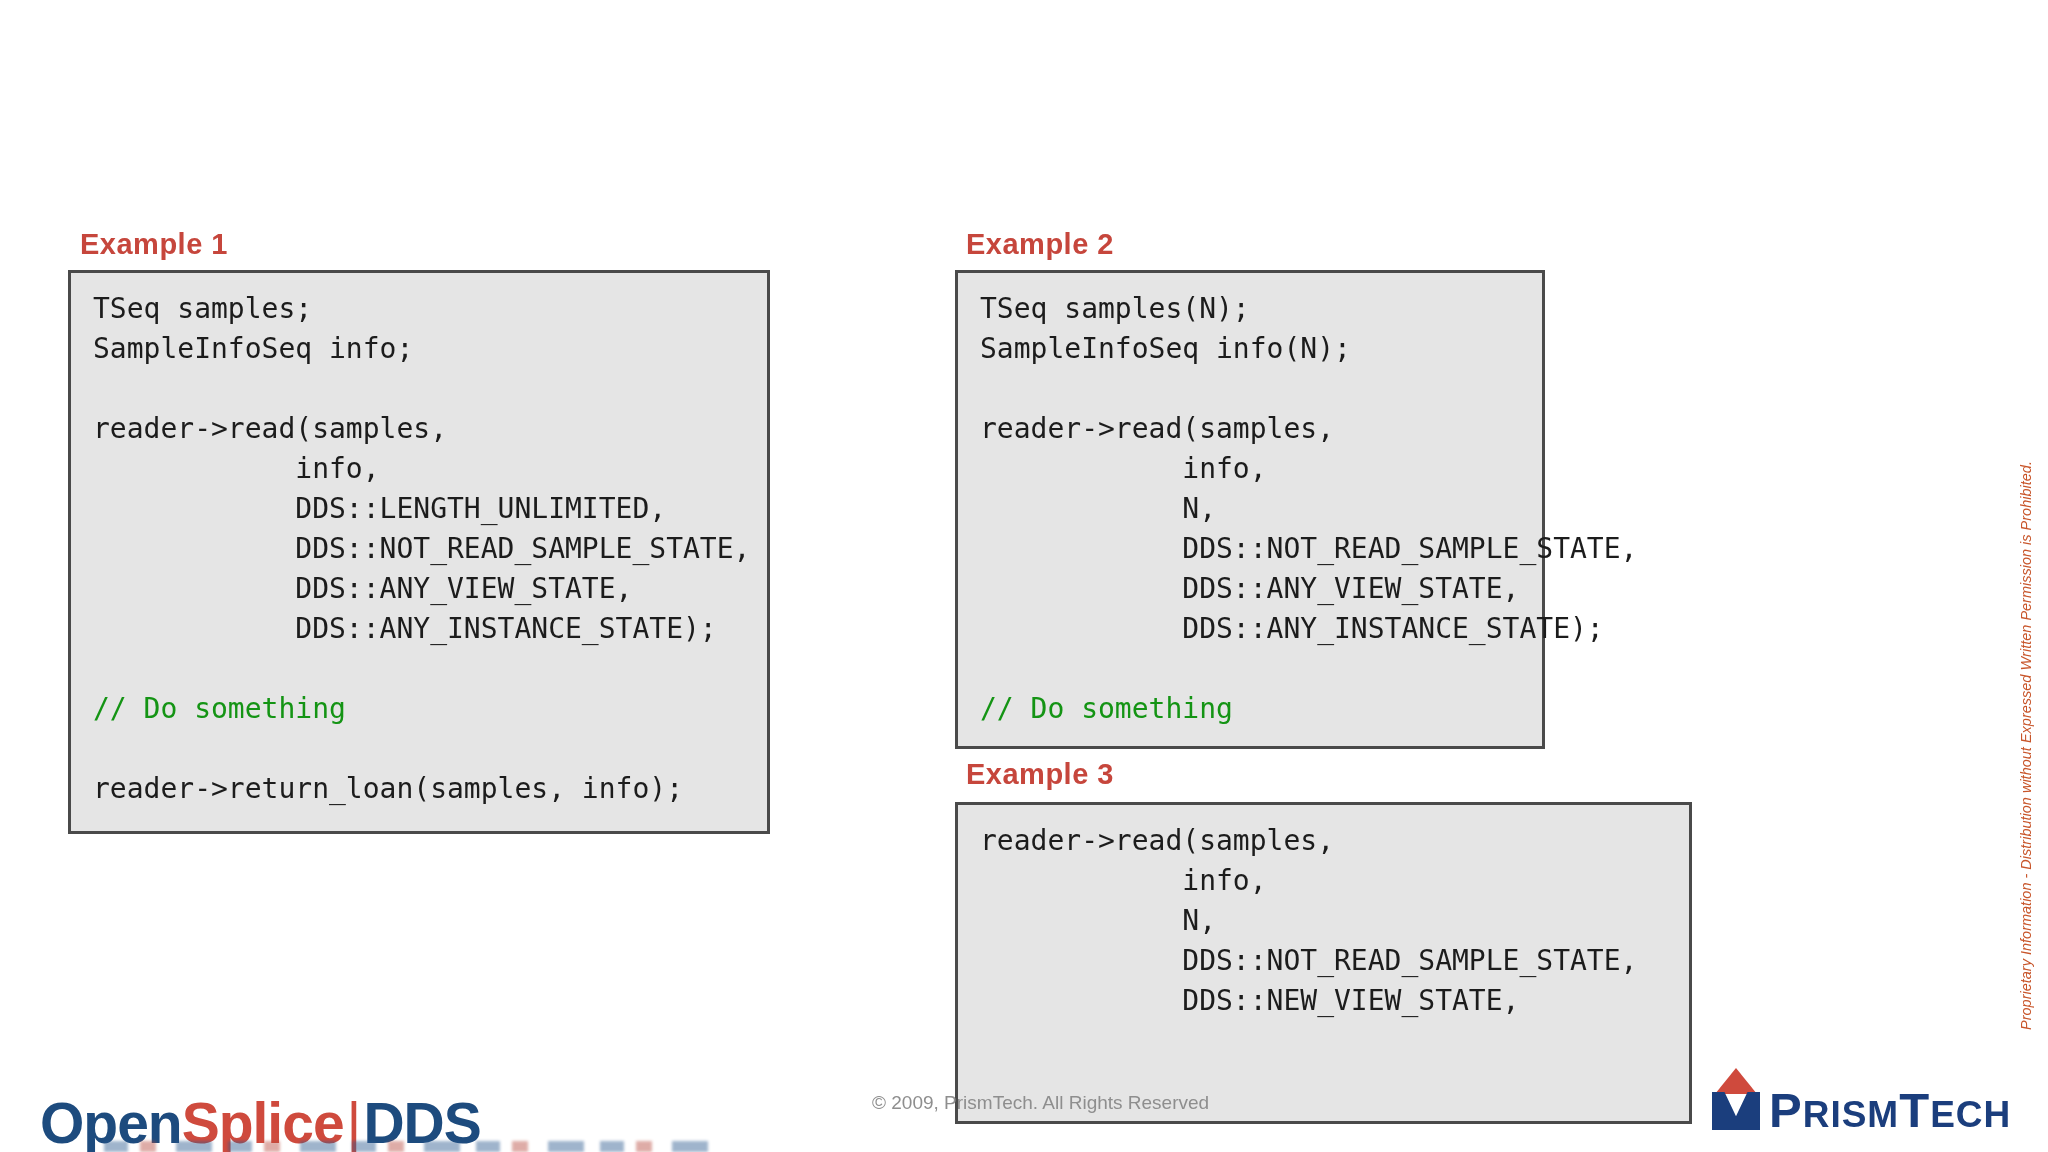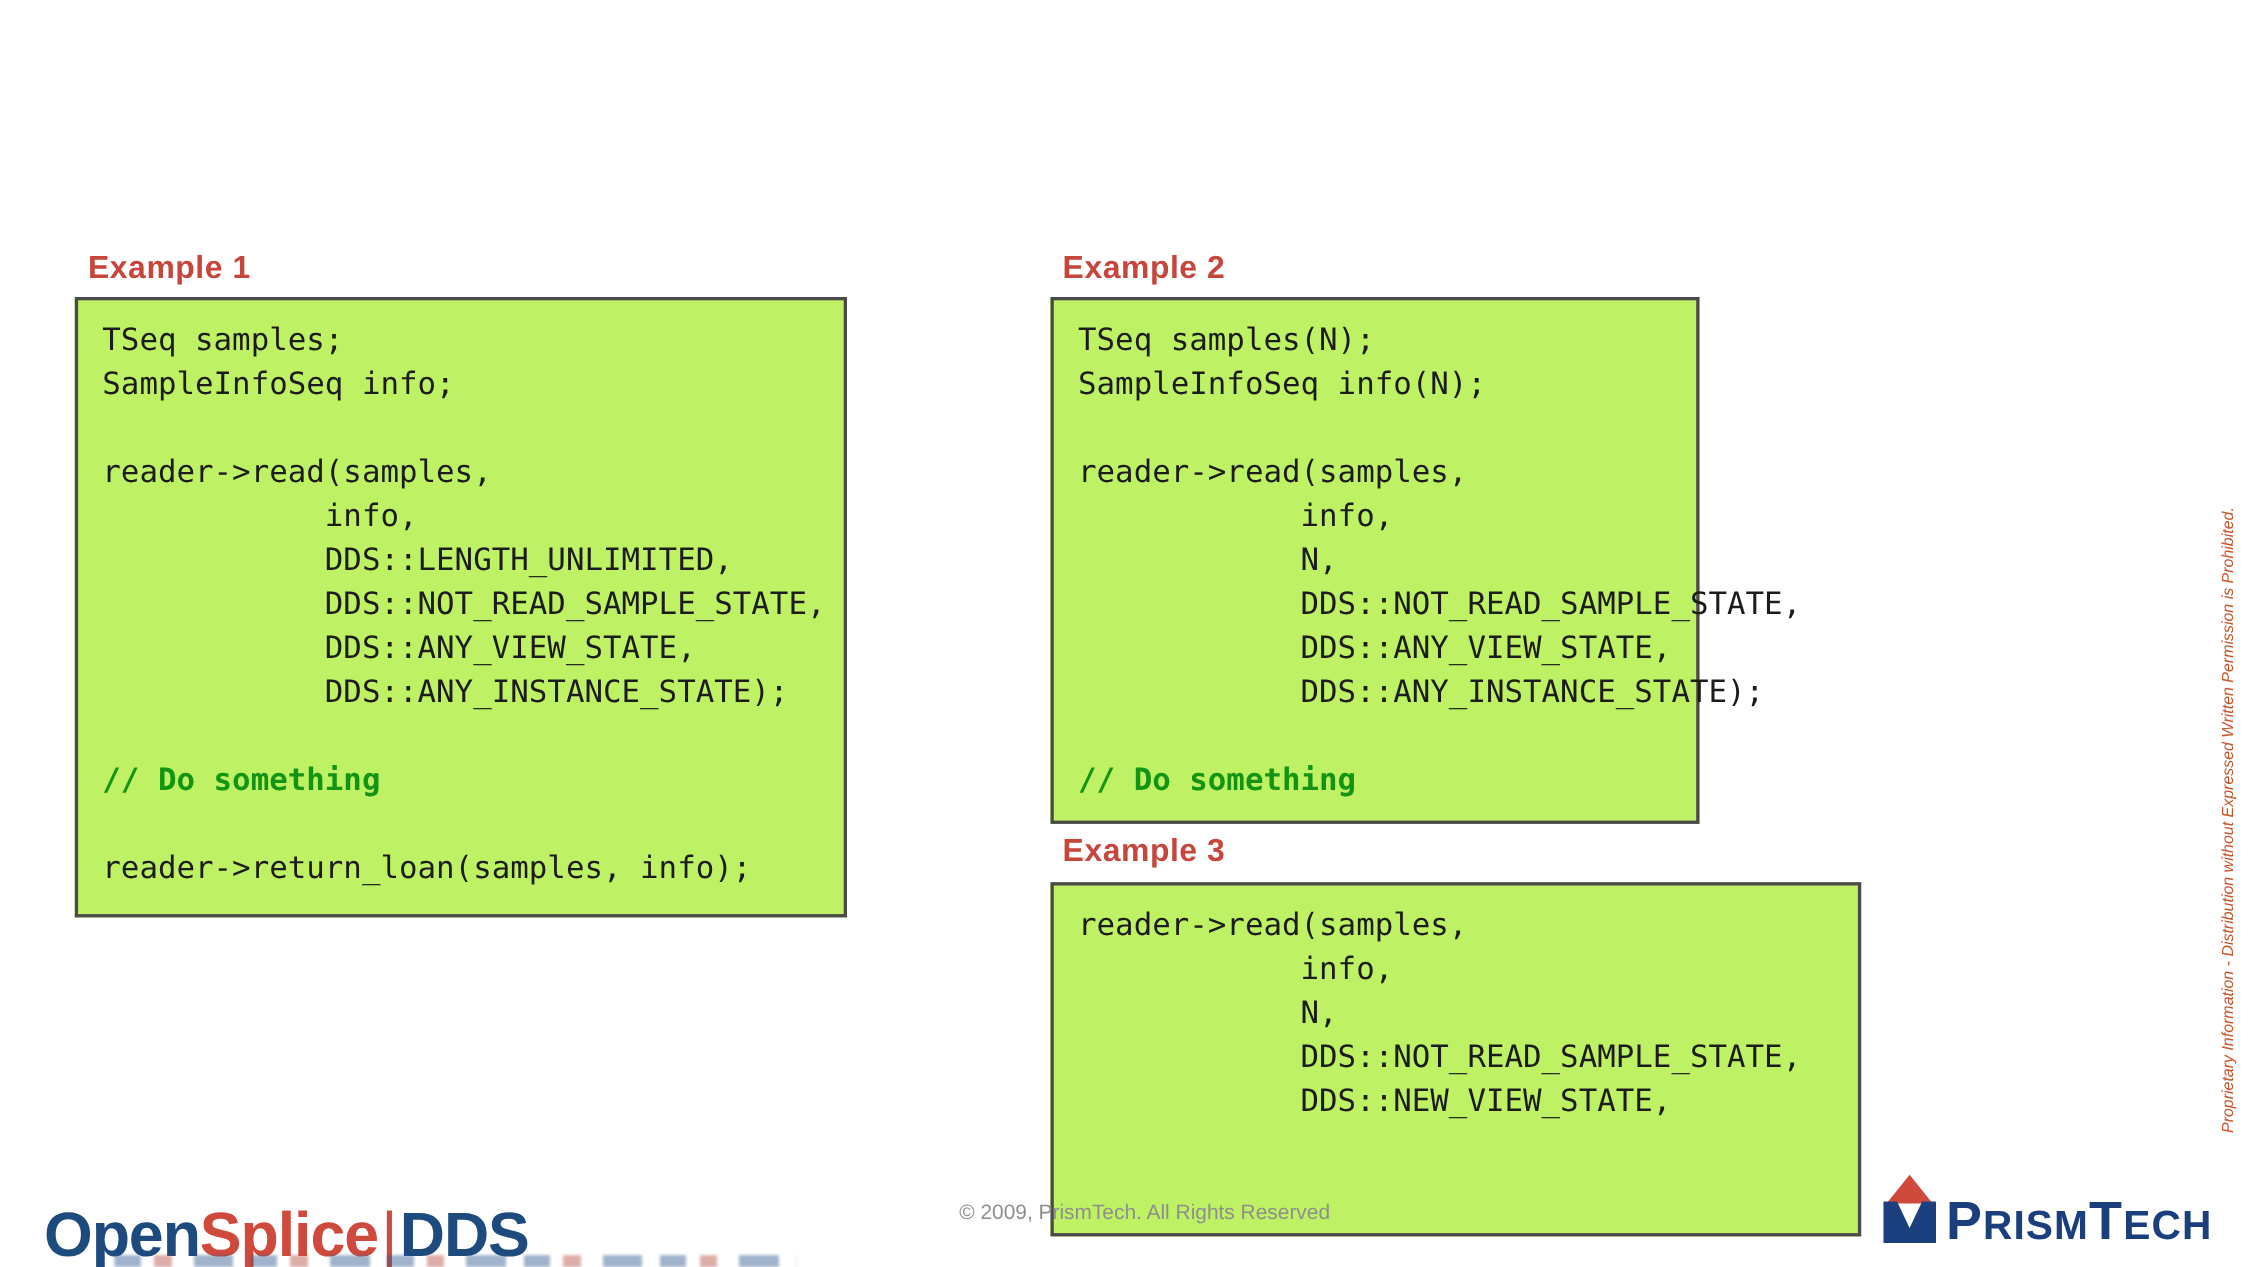--- a/index.html
+++ b/index.html
@@ -31,28 +31,28 @@
     font-size:102px;font-weight:bold;color:#ffffff;letter-spacing:-2px;
     text-shadow:0 4px 10px rgba(4,24,60,.40);
   }
 
   
   .ex-label{
     position:absolute;font-size:29px;font-weight:bold;
     color:var(--label-red,#c6463c);letter-spacing:.5px;
   }
   .codebox{
-    position:absolute;box-sizing:border-box;margin:0;background:#bef264;
+    position:absolute;box-sizing:border-box;margin:0;background:#e5e5e5;
     border:3px solid var(--box-border,#4a4a4a);
     padding:16px 8px 0 22px;
     font-family:"DejaVu Sans Mono","Liberation Mono",monospace;
     font-size:28px;line-height:40px;color:var(--code-black,#1c1c1c);
   }
   .line{display:block;white-space:pre;min-height:40px;}
-  .comment{color:var(--comment-green,#149414);font-weight:bold;}
+  .comment{color:var(--comment-green,#149414);}
 
   #ex1-label{left:80px;top:228px;}
   #ex1-box{left:68px;top:270px;width:702px;height:564px;}
   #ex2-label{left:966px;top:228px;}
   #ex2-box{left:955px;top:270px;width:590px;height:479px;}
   #ex3-label{left:966px;top:758px;}
   #ex3-box{left:955px;top:802px;width:737px;height:322px;}
 
   
   .sidenote{

